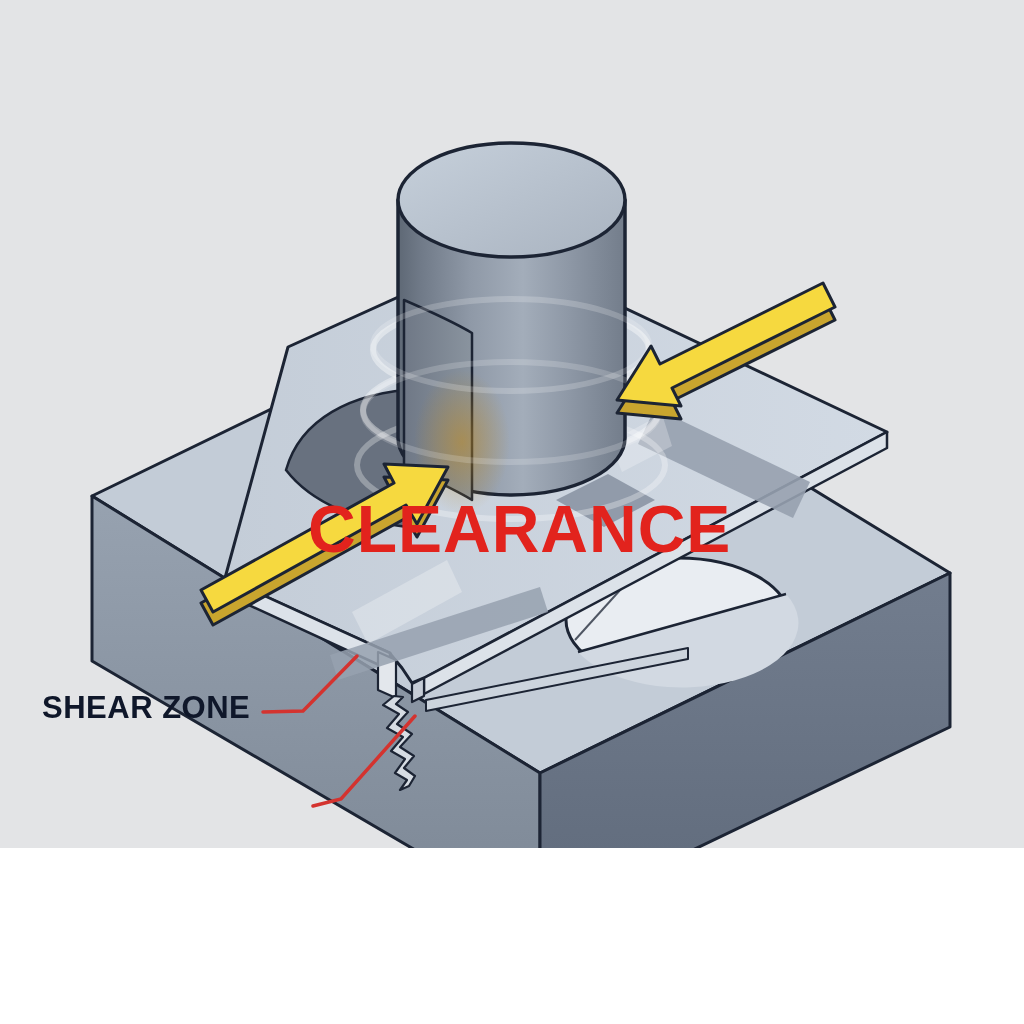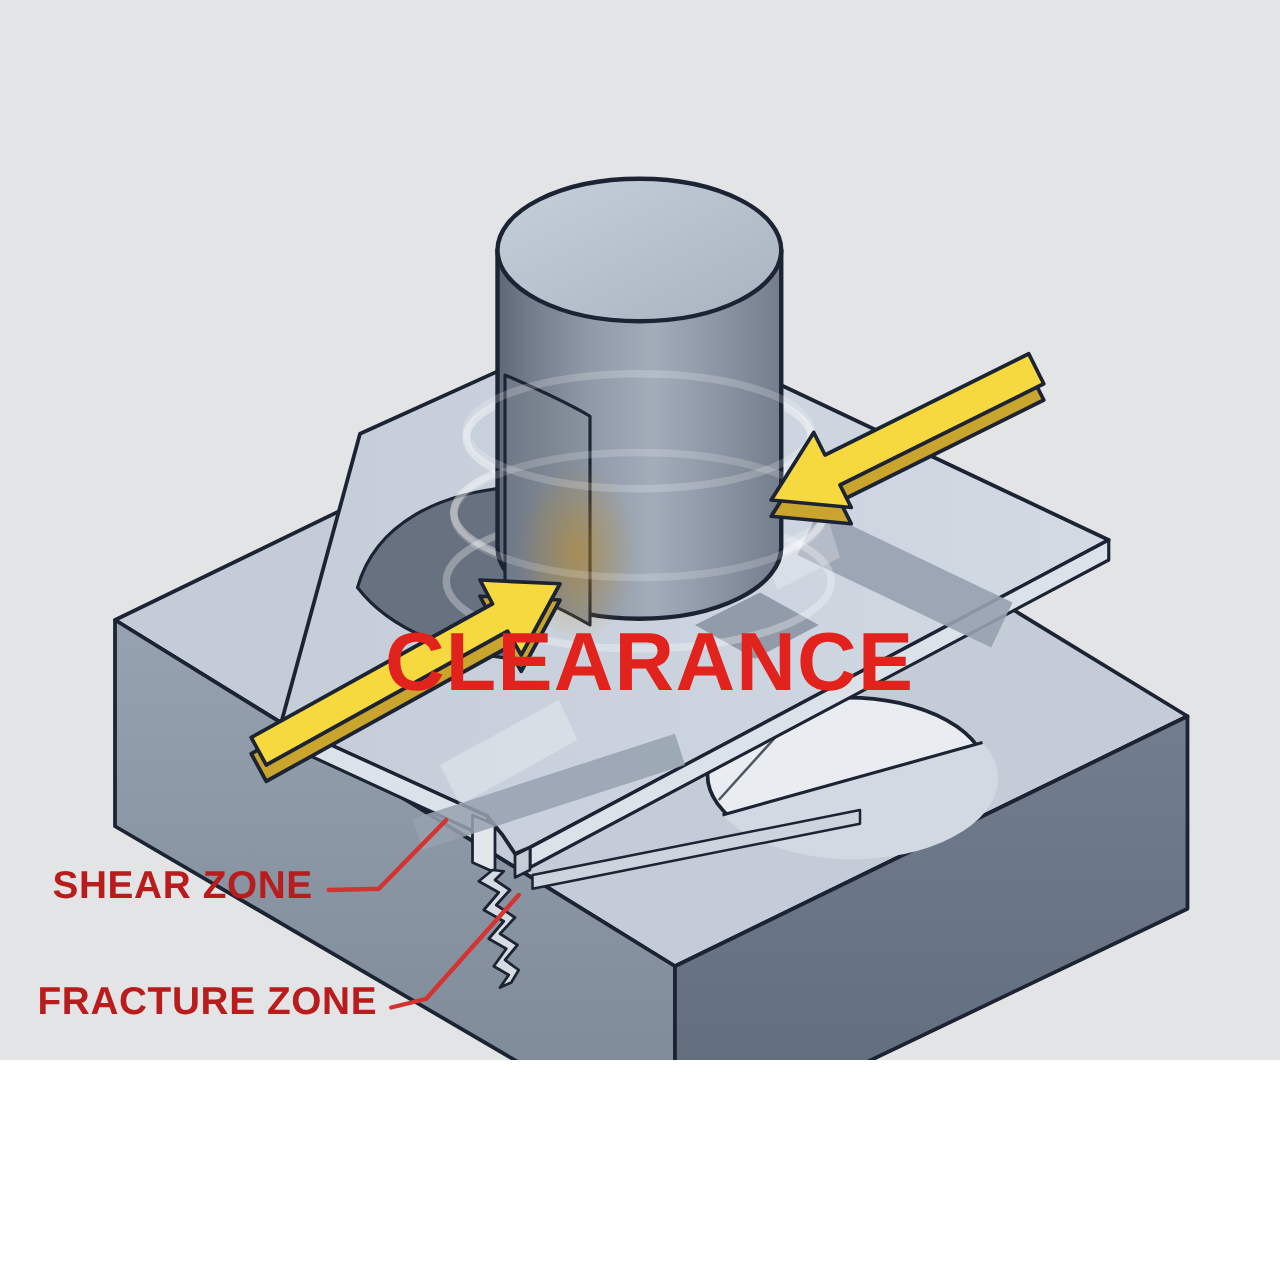--- a/index.html
+++ b/index.html
@@ -1,21 +1,21 @@
 <!DOCTYPE html>
 <html><head>
 <meta charset="utf-8">
 <style>
   html,body{margin:0;padding:0;}
   body{font-family:"Liberation Sans",sans-serif;}
   .stage{position:relative;width:1024px;height:848px;background:#e3e4e6;overflow:hidden;}
   .stage svg{position:absolute;left:0;top:0;}
   .lbl{position:absolute;font-weight:bold;line-height:1;white-space:nowrap;user-select:none;}
   .lbl.clearance{left:308px;top:496px;font-size:66px;letter-spacing:1px;color:#e2231d;}
-  .lbl.zone{font-size:31px;letter-spacing:0.5px;color:#b91c1c;}
+  .lbl.zone{font-size:31px;letter-spacing:0.5px;color:#0f172a;}
   .lbl.shear{left:42px;top:692px;}
   .lbl.fracture{left:30px;top:785px;}
 </style>
 </head>
 <body>
 
 <div class="stage">
 <svg width="1024" height="1024" viewBox="0 0 1024 1024">
   <defs>
     <linearGradient id="dieLeft" x1="0" y1="0" x2="0" y2="1">
@@ -120,14 +120,13 @@
   </g>
 
   <g fill="none" stroke="#d4332f" stroke-width="3.5" stroke-linecap="round">
     <polyline points="263,712 303,711 357,656"></polyline>
     <polyline points="313,806 341,799 415,716"></polyline>
   </g>
 </svg>
 
 <div class="lbl clearance">CLEARANCE</div>
 <div class="lbl zone shear">SHEAR ZONE</div>
-<div class="lbl zone fracture">FRACTURE ZONE</div>
 </div>
 
 </body></html>

